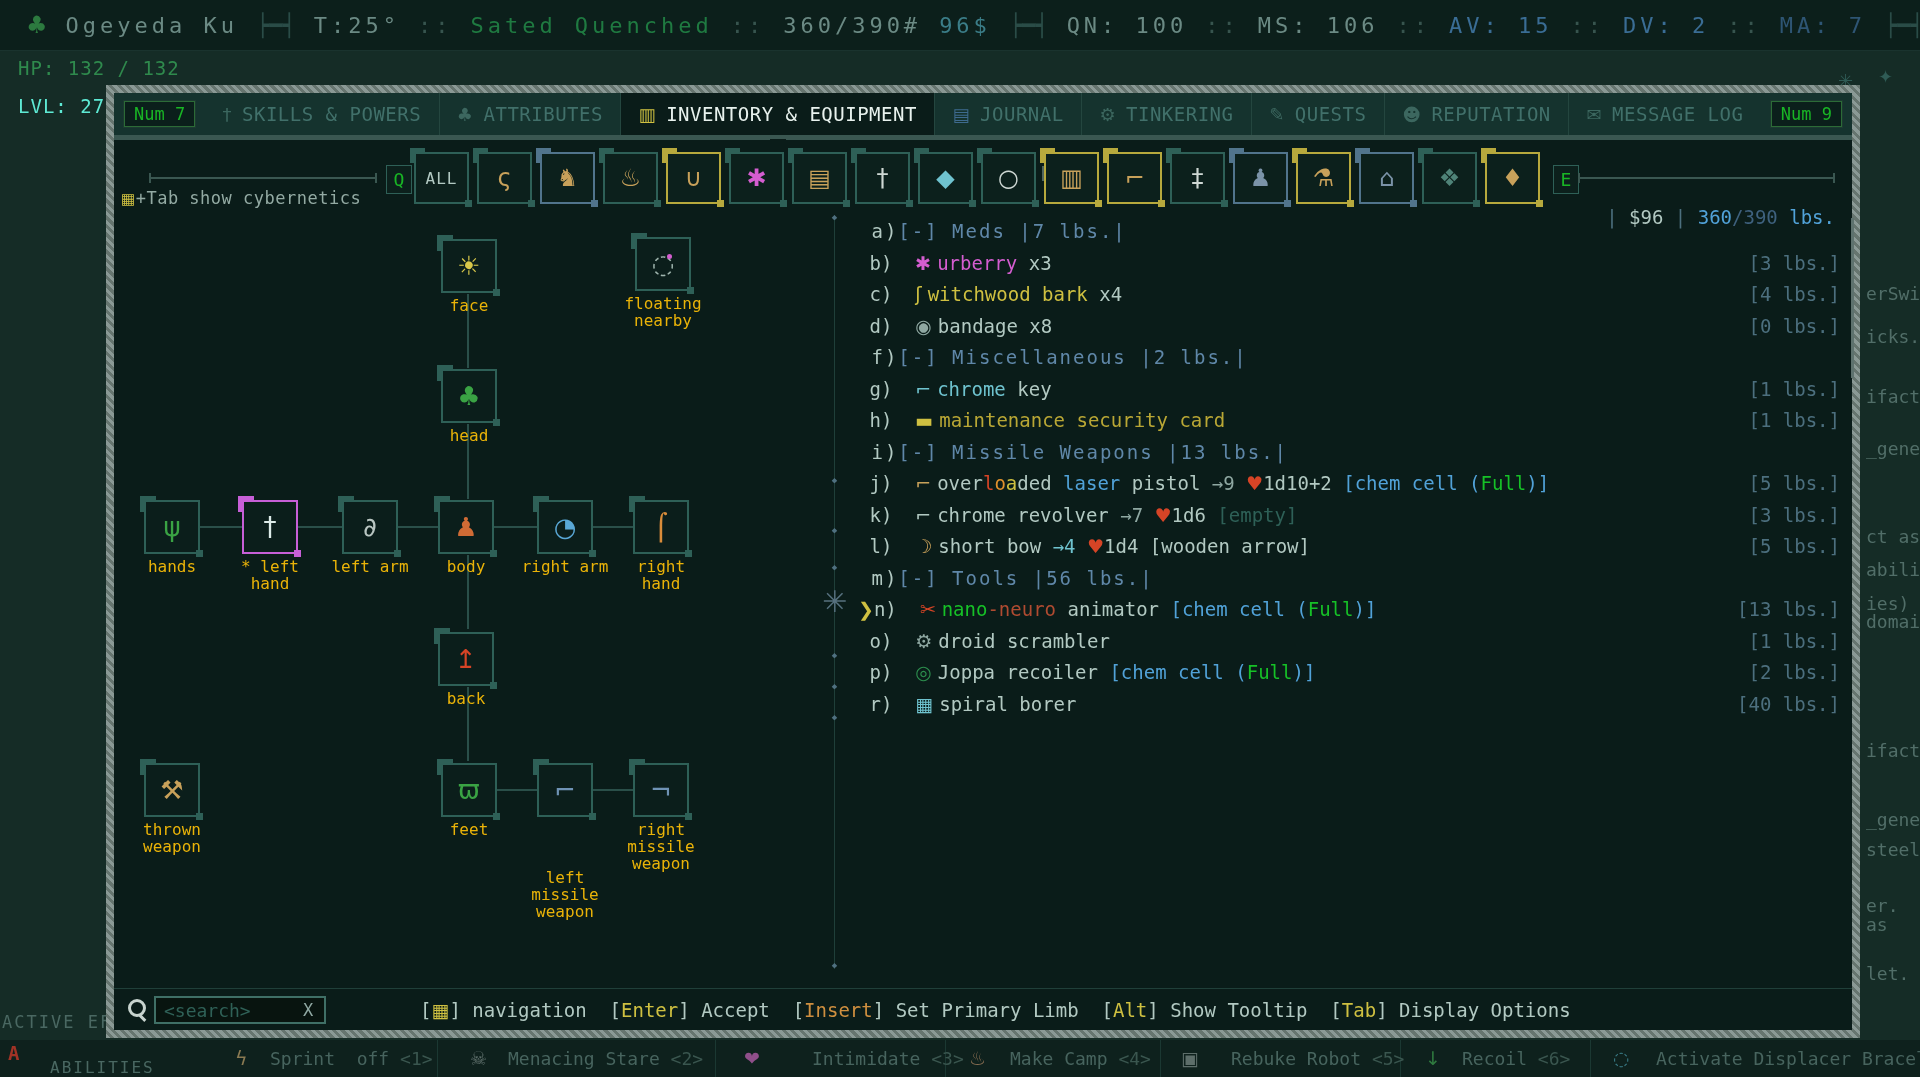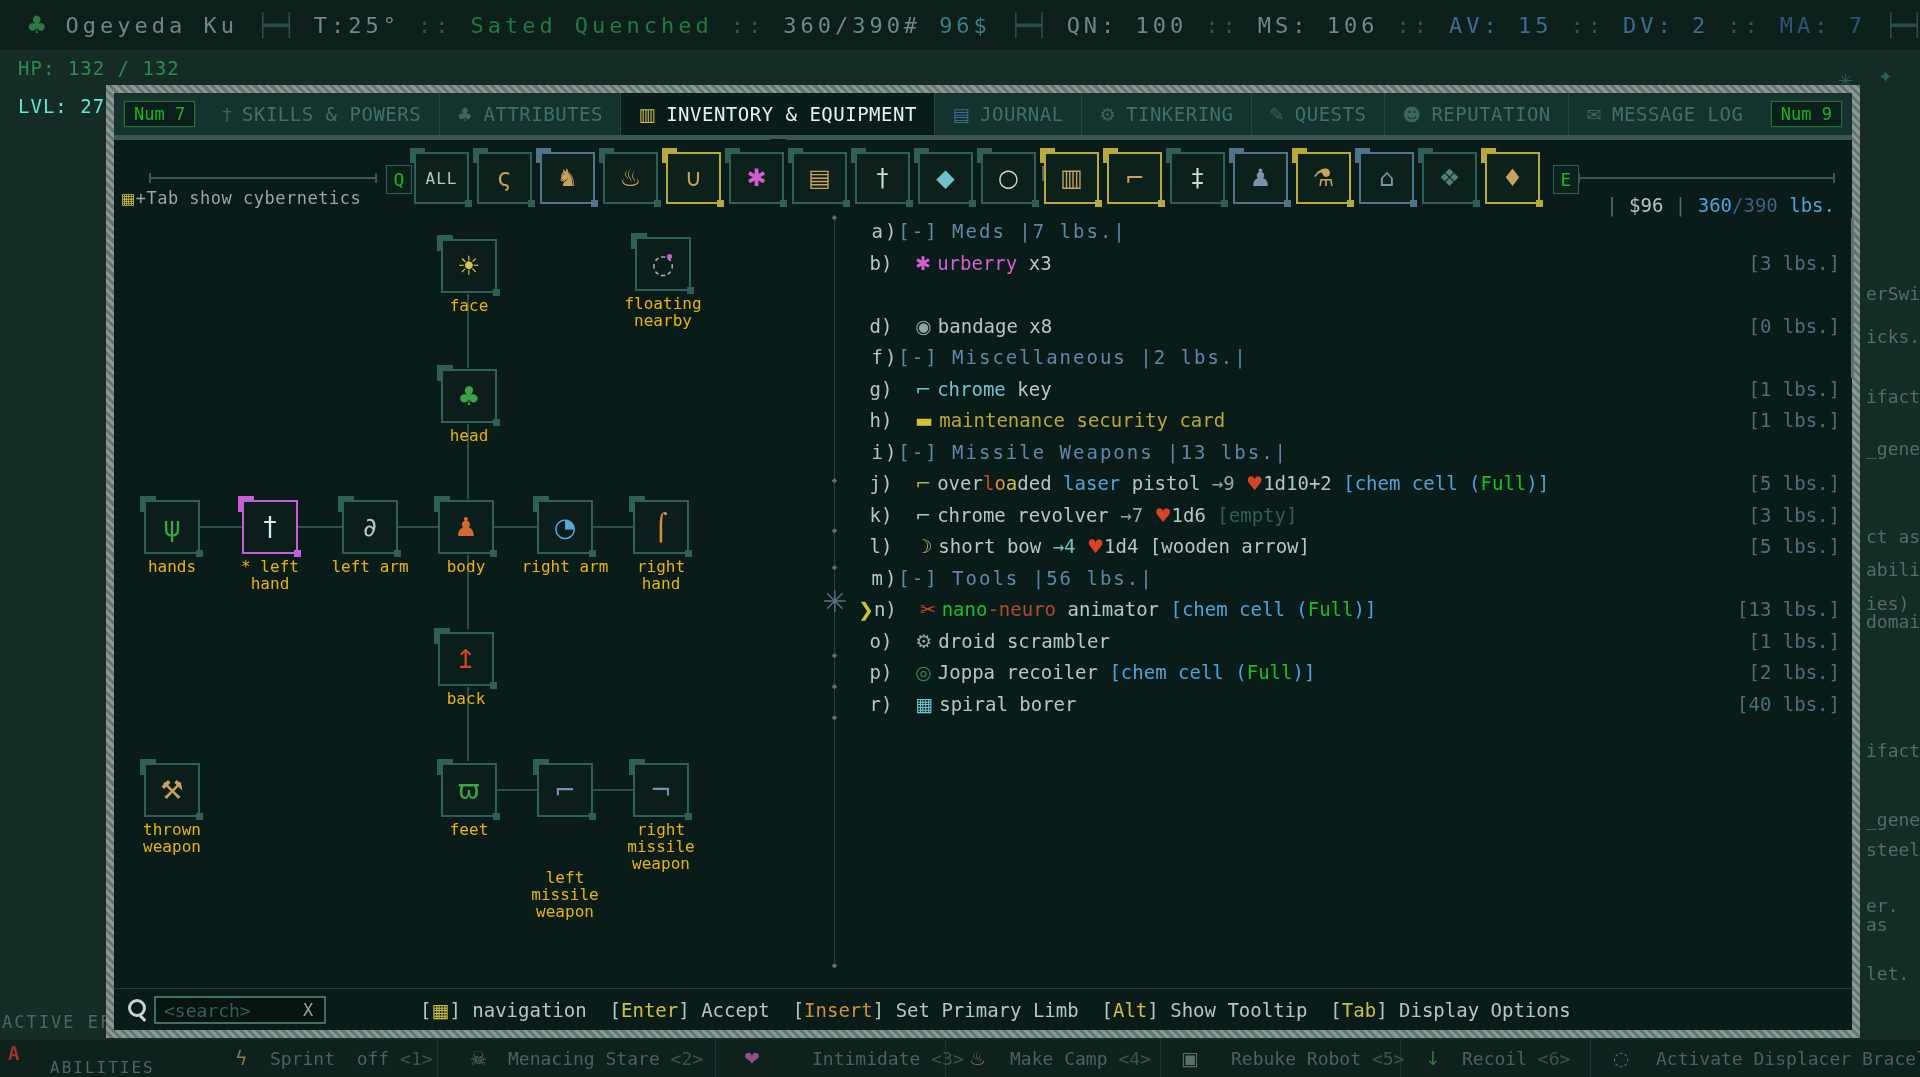--- a/index.html
+++ b/index.html
@@ -56,21 +56,21 @@
   .b-teal{color:#2e6057}.b-yellow{color:#b7a93d}.b-slate{color:#51748c}
   .fglyph{font-size:24px}
   .tone-tan{color:#c8a15a}.tone-magenta{color:#d45dd0}.tone-white{color:#cfd8d4}
   .tone-cyan{color:#6fc3cf}.tone-slate{color:#7b93a8}.tone-teal{color:#4f8378}
   .allLbl{font-size:16px;color:#b2c9c2;letter-spacing:1px}
   .decoline{position:absolute;height:2px;background:#3a5751}
   .decoline::before,.decoline::after{content:"";position:absolute;top:-4px;width:2px;height:10px;background:#3a5751}
   .decoline::before{left:0}.decoline::after{right:0}
   .cyber{position:absolute;left:121px;top:188px;font-size:17px;color:#93aaa3;letter-spacing:.5px}
   .cyber .ci{color:#cfc041;font-size:15px}
-  .money{position:absolute;left:1528px;top:172px;width:307px;text-align:right;font-size:19px;white-space:pre}
+  .money{position:absolute;left:1528px;top:184px;width:307px;text-align:right;font-size:19px;white-space:pre}
   .ticks{position:absolute;width:3px;height:15px;background:#4f645f}
   
   .conn{position:absolute;background:#2a4f49}
   .etile{position:absolute;width:56px;height:54px;background:#0b1e1b;border:2px solid currentColor;
          display:flex;align-items:center;justify-content:center;box-sizing:border-box;}
   .etile::before{content:"";position:absolute;left:-6px;top:-6px;width:12px;height:12px;
          border-left:4px solid currentColor;border-top:4px solid currentColor;}
   .etile::after{content:"";position:absolute;right:-5px;bottom:-5px;width:7px;height:7px;background:currentColor;}
   .eglyph{font-size:26px}
   .edot{position:absolute;width:5px;height:5px;border-radius:50%;left:50%;top:50%;transform:translate(4px,-10px)}
@@ -368,20 +368,21 @@
   <div class="ornament ic">✳</div>
   <span class="dvdot" style="top:650px">◆</span>
   <span class="dvdot" style="top:681px">◆</span>
   <span class="dvdot" style="top:712px">◆</span>
   <span class="dvdot" style="top:960px">◆</span>
   <div class="scrollseg"></div>
 
   <div class="inv" id="invList">
       <div class="irow hdr" style="top: 0px;"><span class="cW"> a)</span><span class="cSl">[-] Meds |7 lbs.|</span></div>
       <div class="irow" style="top: 31.5px;"><span class="cW"> b)  </span><span class="cMa ic">✱ </span><span class="cMa">urberry</span><span class="cW"> x3</span><span class="wt">[3 lbs.]</span></div>
+      <div class="irow" style="top: 63px;"><span class="cW"> c)  </span><span class="cYe ic">ʃ </span><span class="cYe">witchwood bark</span><span class="cW"> x4</span><span class="wt">[4 lbs.]</span></div>
       <div class="irow" style="top: 94.5px;"><span class="cW"> d)  </span><span class="cGy ic">◉ </span><span class="cW">bandage</span><span class="cW"> x8</span><span class="wt">[0 lbs.]</span></div>
       <div class="irow hdr" style="top: 126px;"><span class="cW"> f)</span><span class="cSl">[-] Miscellaneous |2 lbs.|</span></div>
       <div class="irow" style="top: 157.5px;"><span class="cW"> g)  </span><span class="cCy ic">⌐ </span><span class="cCy">chrome</span><span class="cW"> key</span><span class="wt">[1 lbs.]</span></div>
       <div class="irow" style="top: 189px;"><span class="cW"> h)  </span><span class="cYe ic">▬ </span><span class="cOl">maintenance security card</span><span class="wt">[1 lbs.]</span></div>
       <div class="irow hdr" style="top: 220.5px;"><span class="cW"> i)</span><span class="cSl">[-] Missile Weapons |13 lbs.|</span></div>
       <div class="irow" style="top: 252px;"><span class="cW"> j)  </span><span class="cTan ic">⌐ </span><span class="cW">over</span><span class="cRe">l</span><span class="cOr">o</span><span class="cYe">a</span><span class="cW">ded </span><span class="cBl">laser</span><span class="cW"> pistol </span><span class="cGy">→9 </span><span class="cRe ic">♥</span><span class="cW">1d10+2 </span><span class="cBl">[chem cell (</span><span class="cGr">Full</span><span class="cBl">)]</span><span class="wt">[5 lbs.]</span></div>
       <div class="irow" style="top: 283.5px;"><span class="cW"> k)  </span><span class="cW ic">⌐ </span><span class="cW">chrome revolver </span><span class="cGy">→7 </span><span class="cRe ic">♥</span><span class="cW">1d6 </span><span class="cTl">[empty]</span><span class="wt">[3 lbs.]</span></div>
       <div class="irow" style="top: 315px;"><span class="cW"> l)  </span><span class="cTan ic">☽ </span><span class="cW">short bow </span><span class="cCy">→4 </span><span class="cRe ic">♥</span><span class="cW">1d4 </span><span class="cW">[wooden arrow]</span><span class="wt">[5 lbs.]</span></div>
       <div class="irow hdr" style="top: 346.5px;"><span class="cW"> m)</span><span class="cSl">[-] Tools |56 lbs.|</span></div>
       <div class="irow" style="top: 378px;"><span class="cYe ic">❯</span><span class="cW">n)  </span><span class="cRe ic">✂ </span><span class="cGr">nano</span><span class="cRe2">-neuro</span><span class="cW"> animator </span><span class="cBl">[chem cell (</span><span class="cGr">Full</span><span class="cBl">)]</span><span class="wt">[13 lbs.]</span></div>

